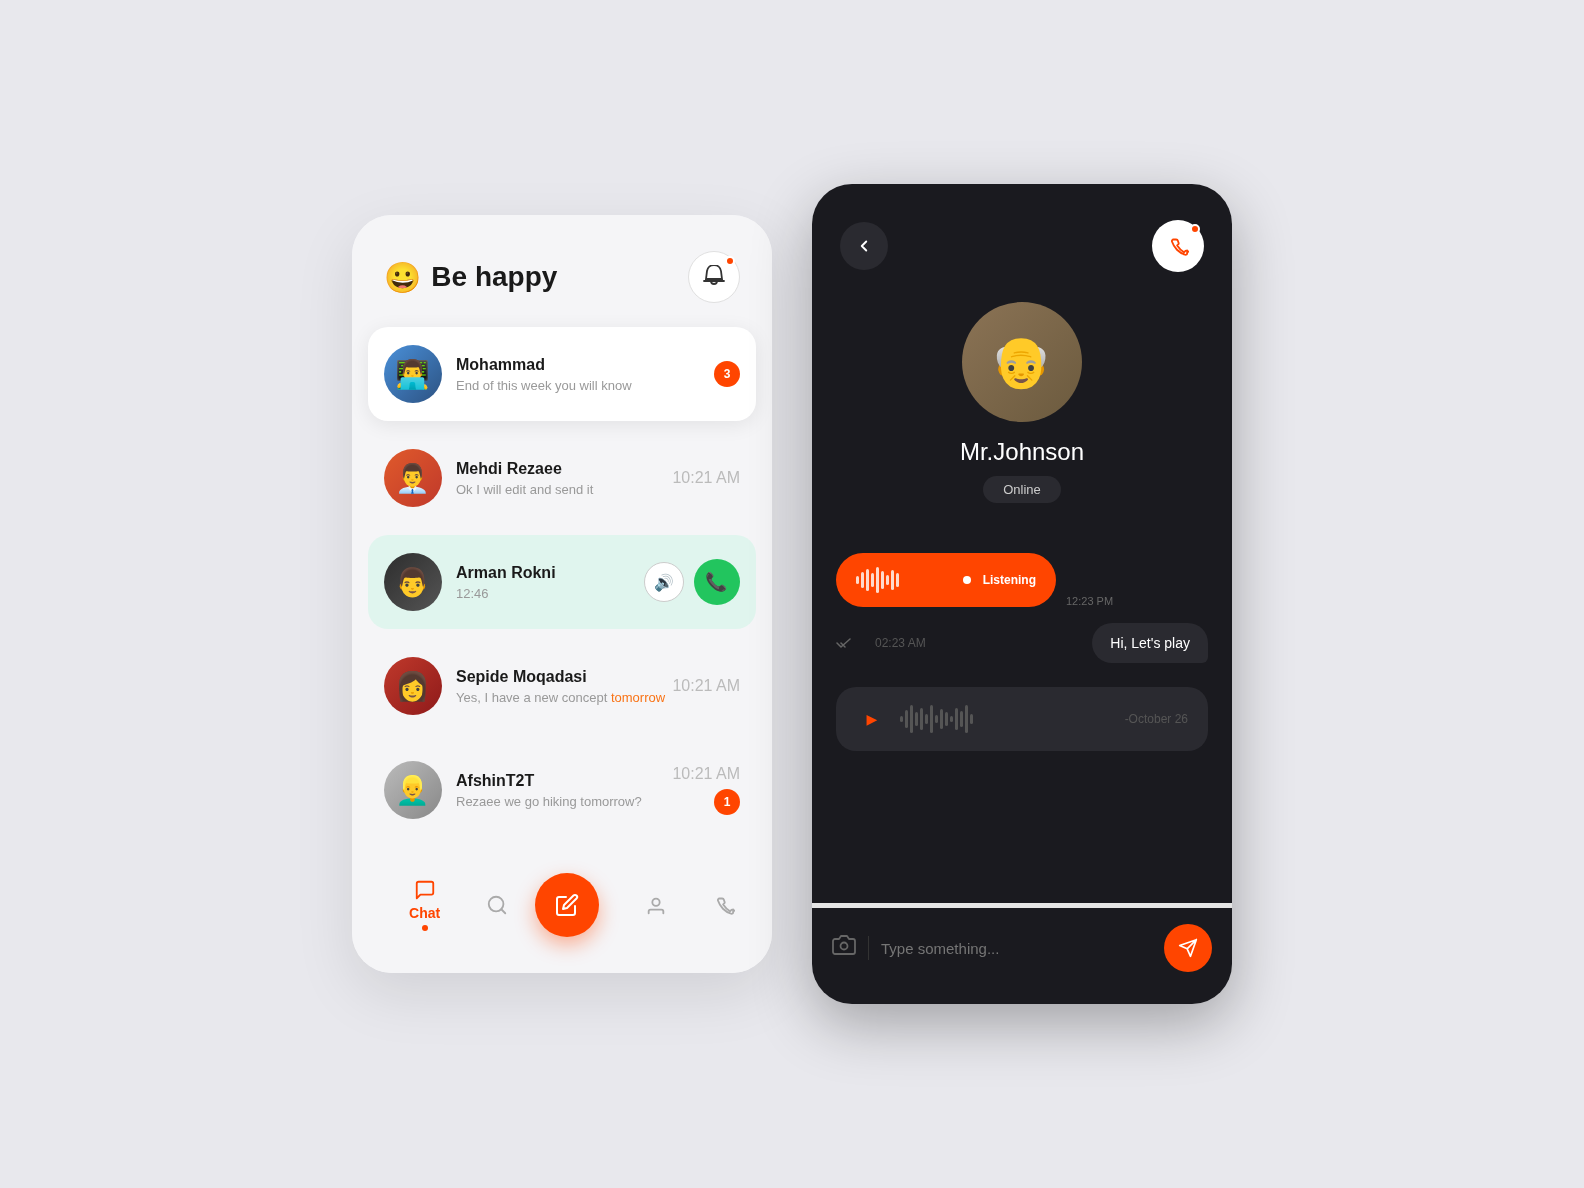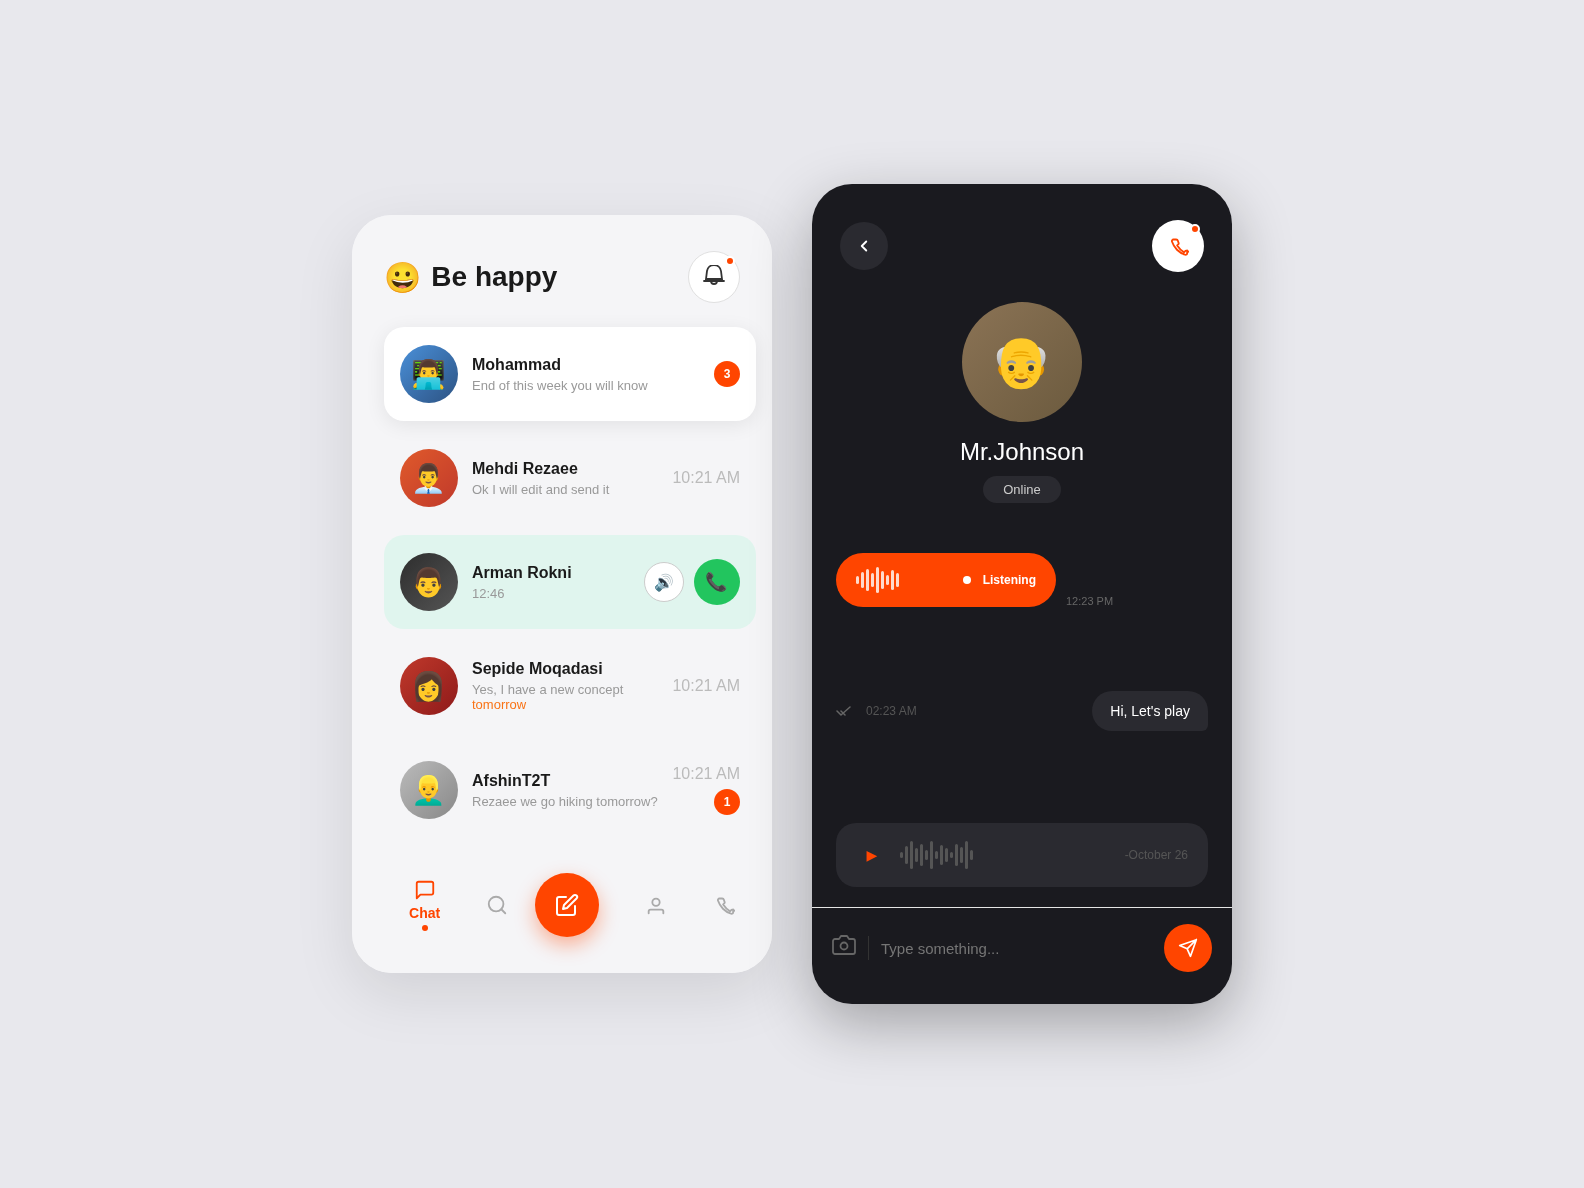--- a/index.html
+++ b/index.html
@@ -69,21 +69,20 @@
       right: 4px;
       border: 2px solid white;
     }
 
     .chat-list {
       flex: 1;
       padding: 0 16px;
       display: flex;
       flex-direction: column;
       gap: 4px;
-      margin-left: 16px;
     }
 
     .chat-item {
       display: flex;
       align-items: center;
       padding: 18px 16px;
       border-radius: 20px;
       cursor: pointer;
       background: white;
       margin-bottom: 6px;
@@ -341,21 +340,20 @@
       color: #ccc;
       font-size: 13px;
     }
 
     .messages-area {
       flex: 1;
       padding: 20px 24px;
       display: flex;
       flex-direction: column;
       gap: 16px;
-      justify-content: space-between;
     }
 
     .voice-msg-orange {
       background: #ff4500;
       border-radius: 30px;
       padding: 14px 20px;
       display: flex;
       align-items: center;
       gap: 12px;
       width: 220px;
@@ -444,21 +442,21 @@
       text-align: right;
       margin-left: auto;
     }
 
     
     .bottom-input {
       padding: 16px 20px 32px;
       display: flex;
       align-items: center;
       gap: 12px;
-      border-top: 1px solid #e5e5e5;
+      border-top: 5px solid #e5e5e5;
     }
 
     .camera-btn {
       color: #666;
       font-size: 22px;
       cursor: pointer;
     }
 
     .divider-v {
       width: 1px;
@@ -662,21 +660,21 @@
             <div class="wave-bar" style="height:14px"></div>
           </div>
           <span style="width:8px;height:8px;background:white;border-radius:50%;flex-shrink:0"></span>
           <span class="listening-label">Listening</span>
         </div>
       </div>
       <span class="msg-time">12:23 PM</span>
     </div>
 
     <div class="msg-row" style="justify-content:space-between;align-items:center">
-      <div style="display:flex;align-items:center;gap:14px">
+      <div style="display:flex;align-items:center;gap:23px">
         <svg width="16" height="10" viewBox="0 0 16 10" fill="none">
           <path d="M1 5L5 9L14 1" stroke="#666" stroke-width="1.5" stroke-linecap="round" stroke-linejoin="round"></path>
           <path d="M5 5L9 9" stroke="#666" stroke-width="1.5" stroke-linecap="round" stroke-linejoin="round"></path>
         </svg>
         <span class="chat-time" style="color:#555;font-size:12px">02:23 AM</span>
       </div>
       <div class="text-bubble right-bubble">Hi, Let's play</div>
     </div>
 
     <div class="msg-row" style="margin-top:8px">

